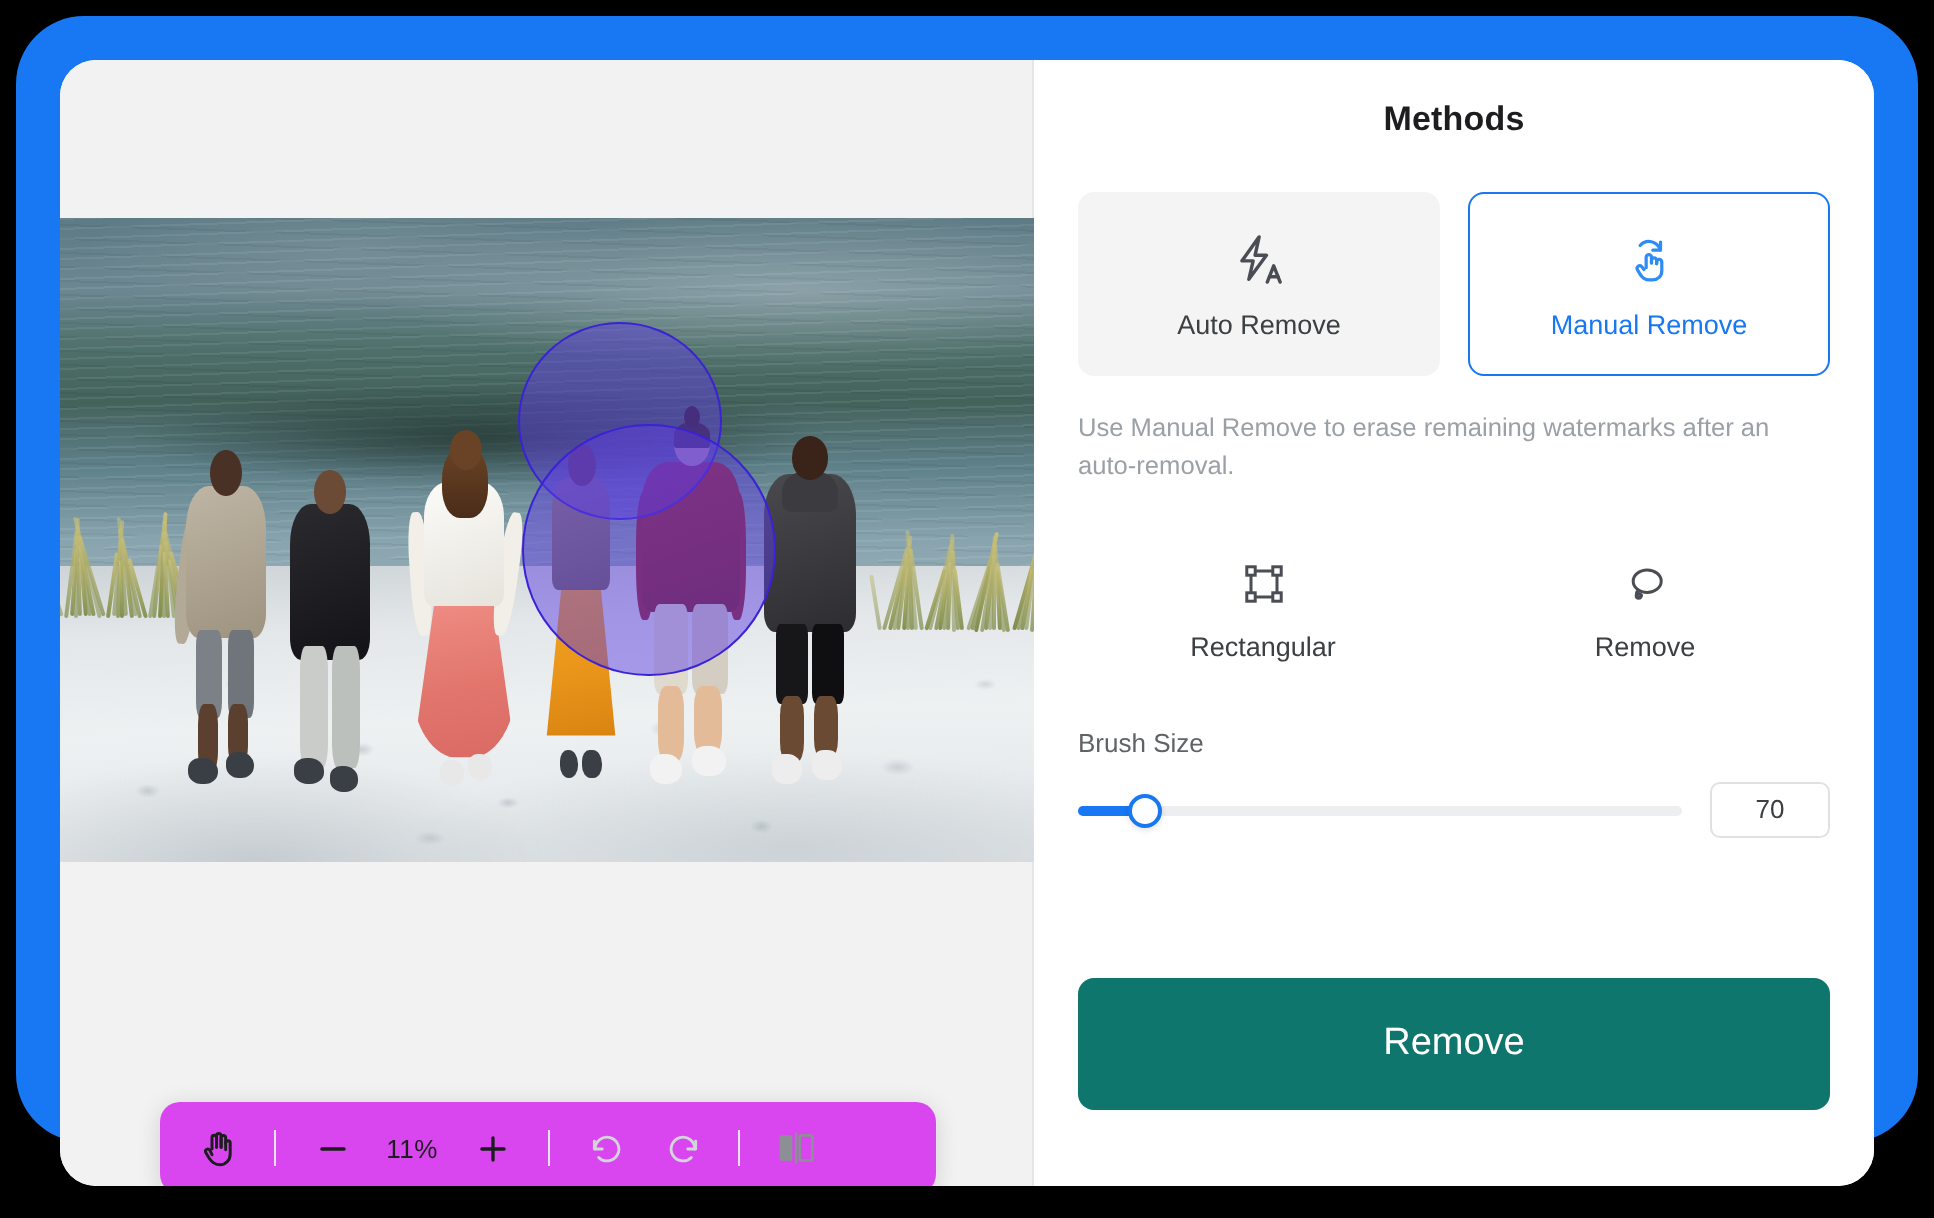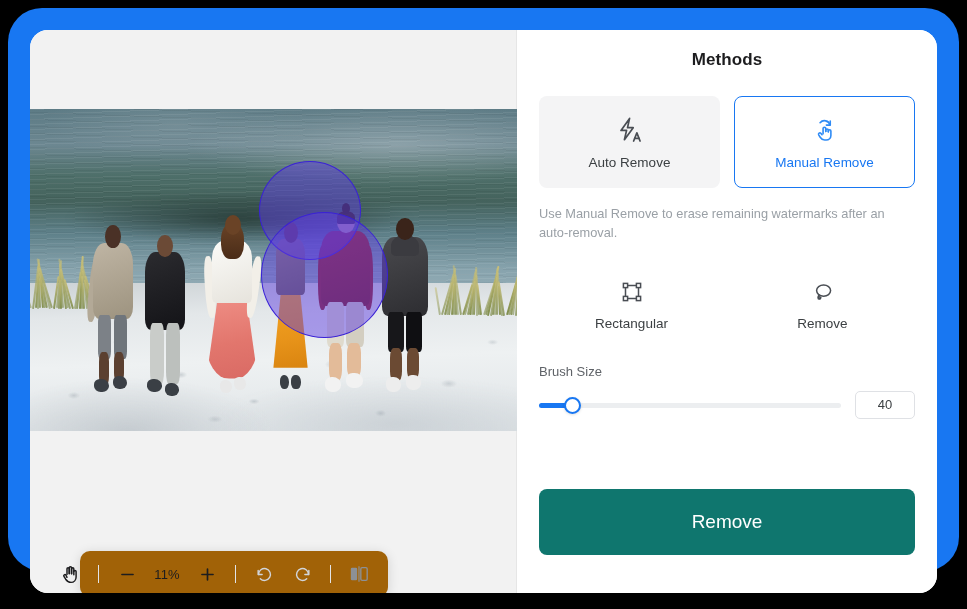--- a/index.html
+++ b/index.html
@@ -216,28 +216,27 @@
     position:absolute; border-radius:50%;
     background: rgba(95,60,225,.48);
     border: 1.5px solid #3a22d6;
   }
   #mask-blob-top{ left:47%; top:16%; width:21%; height:31%; }
   #mask-blob-bottom{ left:47.5%; top:32%; width:26%; height:39%; }
 
   
   #bottom-toolbar{
     position:absolute; left:50px; bottom:-4px;
-    width:308px; height:46px;
-    background:#a16207;
+    width:388px; height:46px;
+    background:#d946ef;
     border-radius:10px;
     box-shadow:0 2px 12px rgba(0,0,0,.14);
     display:flex; align-items:center;
     padding:0 10px;
     gap:0;
-    justify-content:flex-end;
   }
   .tb-btn{
     display:flex; align-items:center; justify-content:center;
     width:38px; height:34px; border:none; background:transparent;
     cursor:pointer; color:#1d1d1f; flex:0 0 auto;
   }
   .tb-btn.disabled{ color:#d2d5da; cursor:default; }
   .tb-sep{ width:1px; height:18px; background:#e2e4e8; margin:0 9px; flex:0 0 auto; }
   #zoom-level{
     font-size:13px; color:#1d1d1f; min-width:42px; text-align:center;
@@ -615,19 +614,19 @@
 
       </div>
 
       <div id="brush-size-label">Brush Size</div>
 
       <div id="brush-size-row">
         <div id="slider-track">
           <div id="slider-fill" style="width: 11%;"></div>
           <div id="slider-thumb" style="left: 11%;"></div>
         </div>
-        <div id="brush-size-value">40</div>
+        <div id="brush-size-value">70</div>
       </div>
 
       <button id="remove-button">Remove</button>
     </div>
   </div>
 </div>
 
 </body></html>

